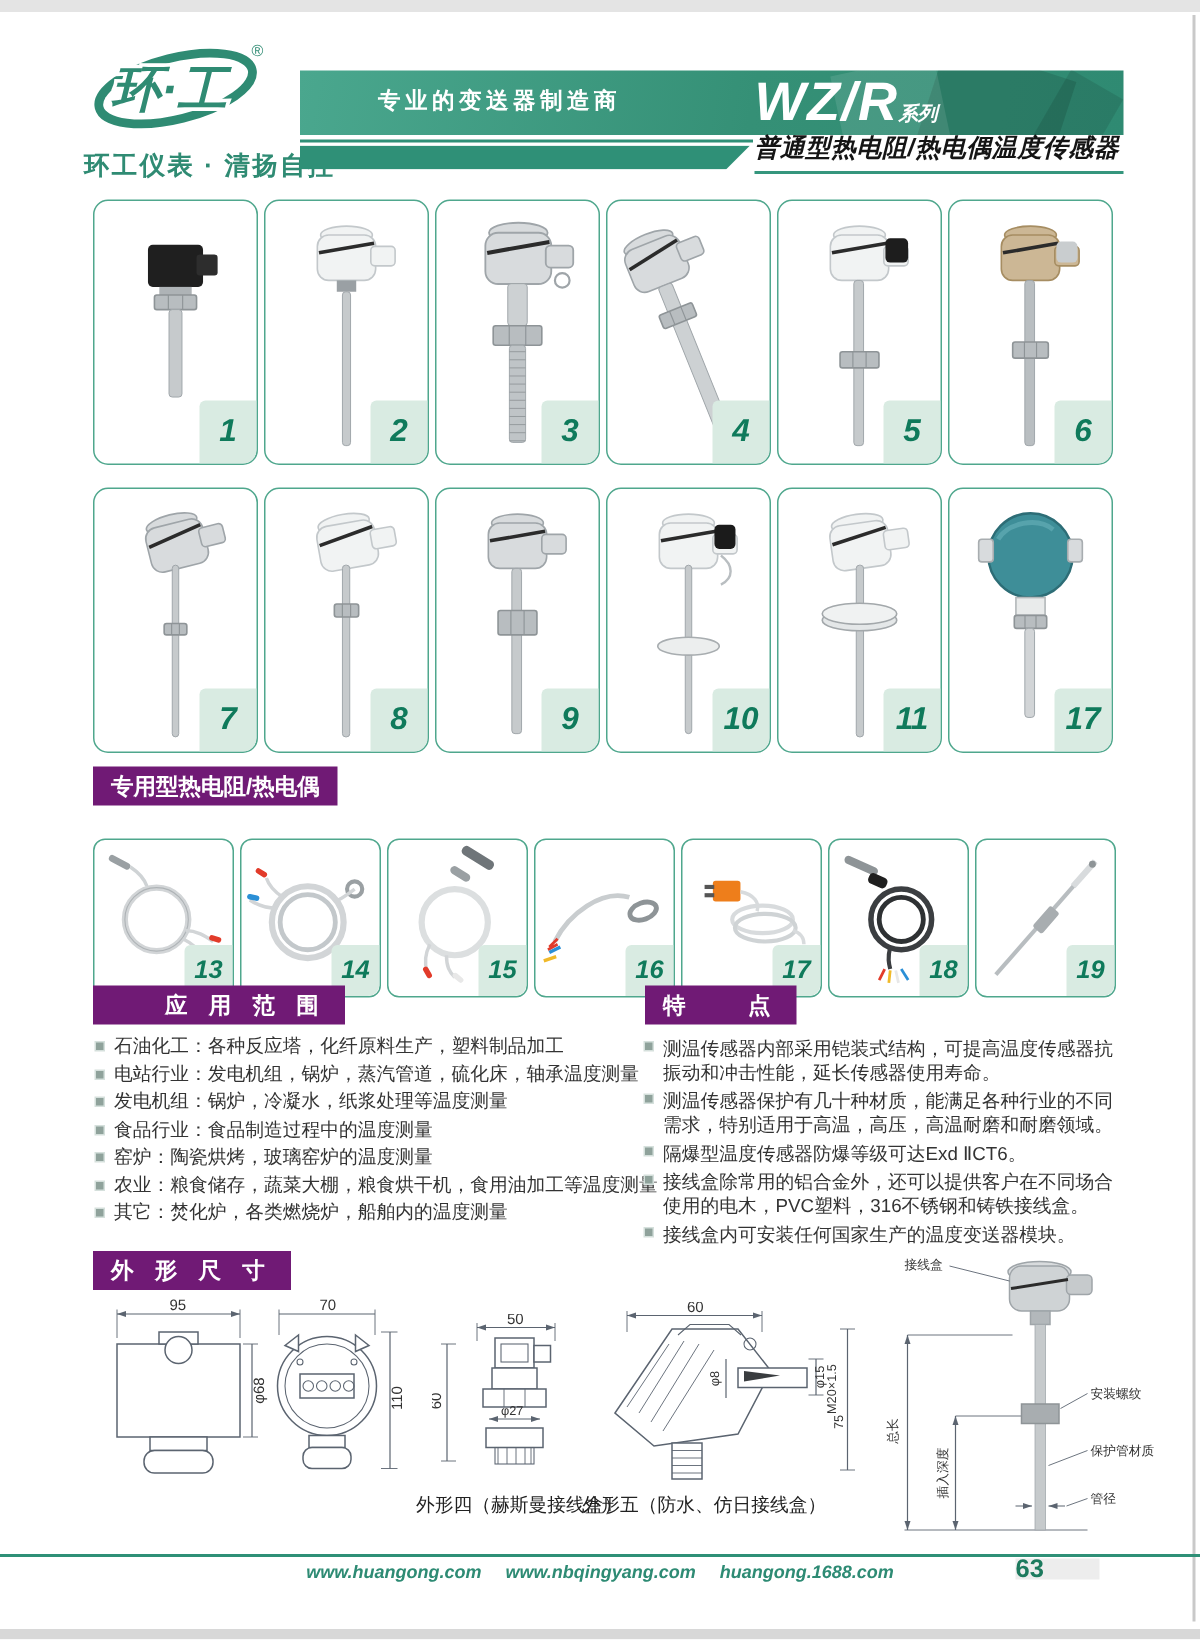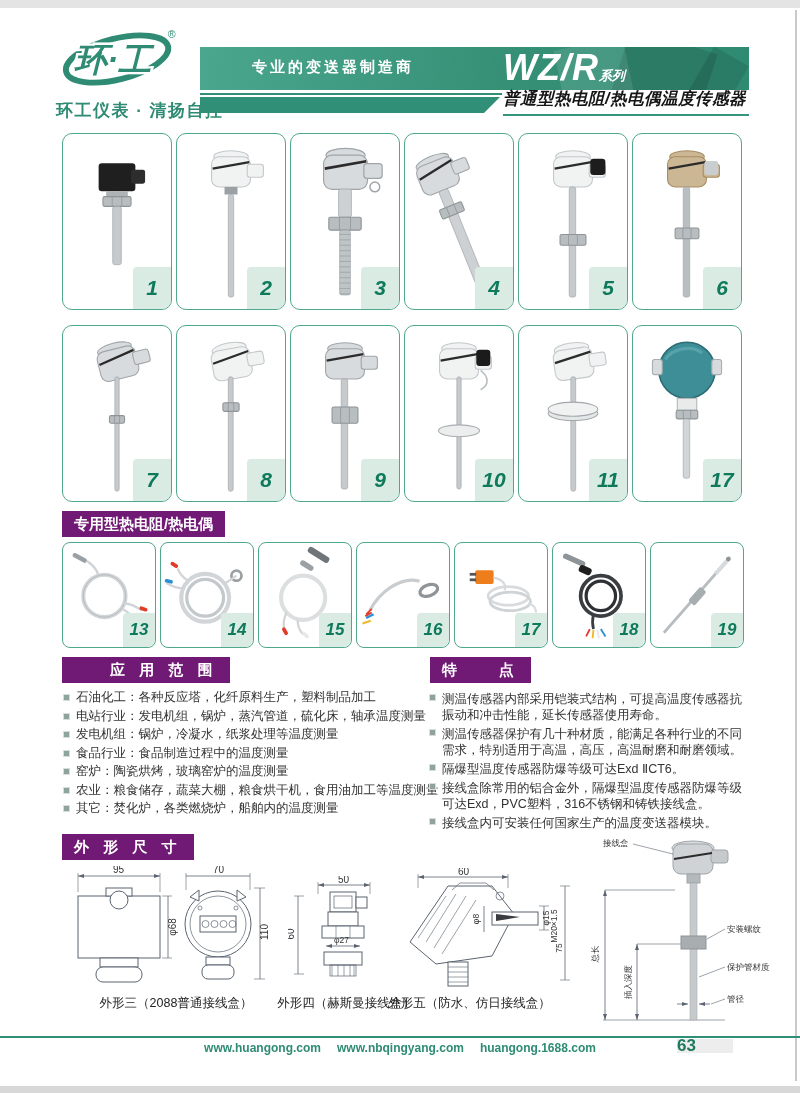--- a/index.html
+++ b/index.html
@@ -26,21 +26,21 @@
             clip-path:polygon(0 0,100% 0,calc(100% - 16px) 100%,0 100%);}
   .page-title{left:503px;top:88px;width:250px;font-size:16.5px;font-weight:800;font-style:italic;
               color:#151515;white-space:nowrap;letter-spacing:.5px;}
   .title-rule{left:503px;top:114px;width:246px;height:2px;background:#35967d;}
 
   
   .row{position:absolute;left:62px;display:flex;gap:4px;}
   #row1{top:133px;} #row2{top:325px;} #row3{top:542px;}
   .card{position:relative;width:110px;height:177px;background:#fff;border:1.5px solid #4fa78d;
         border-radius:10px;box-sizing:border-box;overflow:hidden;}
-  .card.sm{width:94px;height:106px;border-radius:8px;}
+  .card.sm{width:94px;height:106px;border-radius:8px;margin-top:17px;}
   .art{position:absolute;inset:0;width:100%;height:100%;}
   .badge{position:absolute;right:0;bottom:0;width:38px;height:42px;background:#d9ebe2;
          display:flex;align-items:center;justify-content:center;border-top-left-radius:4px;border-bottom-right-radius:8px;}
   .card.sm .badge{width:32px;height:34px;}
   .num{color:#0f7a5b;font-weight:bold;font-style:italic;font-size:21px;}
   .card.sm .num{font-size:17px;}
 
   
   .sec-hd{position:absolute;height:26px;background:#701a75;color:#fff;font-weight:bold;font-size:15px;
           display:inline-flex;align-items:center;padding:0 12px;white-space:pre;}
@@ -72,21 +72,21 @@
   .ln{fill:#fff;stroke:#5b6470;stroke-width:1;}
   .ln2{fill:none;stroke:#5b6470;stroke-width:.7;}
   .dim{stroke:#5b6470;stroke-width:.8;}
   .thin{stroke:#5b6470;stroke-width:.6;fill:none;}
   .dt{font-size:10px;fill:#333;font-family:"Liberation Sans",sans-serif;}
   .dts{font-size:8.5px;fill:#333;font-family:"Liberation Sans",sans-serif;}
 
   
   .f-line{left:0;top:1036px;width:800px;height:2px;background:#2f9077;}
   .links{left:220px;top:1041px;width:360px;display:flex;gap:16px;justify-content:center;
-         font-size:12px;font-weight:bold;color:#2e8b74;white-space:nowrap;}
+         font-size:12px;font-weight:bold;color:#2e8b74;white-space:nowrap;font-style:italic;}
   .page-badge{left:677px;top:1039px;width:56px;height:14px;background:#ededed;
               display:flex;align-items:center;}
   .page-num{color:#1d7a5e;font-weight:bold;font-size:17px;}
 </style>
 </head>
 <body>
 
 <div class="page">
 
   <div class="abs top-edge"></div>
@@ -463,21 +463,21 @@
       <div class="li">
         <span class="bullet"></span>
         <span class="btxt">测温传感器保护有几十种材质，能满足各种行业的不同需求，特别适用于高温，高压，高温耐磨和耐磨领域。</span>
       </div>
       <div class="li">
         <span class="bullet"></span>
         <span class="btxt">隔爆型温度传感器防爆等级可达Exd ⅡCT6。</span>
       </div>
       <div class="li">
         <span class="bullet"></span>
-        <span class="btxt">接线盒除常用的铝合金外，隔爆型温度传感器防爆等级可达Exd，PVC塑料，316不锈钢和铸铁接线盒。</span>
+        <span class="btxt">接线盒除常用的铝合金外，还可以提供客户在不同场合使用的电木，PVC塑料，316不锈钢和铸铁接线盒。</span>
       </div>
       <div class="li">
         <span class="bullet"></span>
         <span class="btxt">接线盒内可安装任何国家生产的温度变送器模块。</span>
       </div>
     </div>
 
   <div class="sec-hd" id="dim-hd">外 形 尺 寸</div>
 
   <svg class="dwg" id="drawA" viewBox="0 0 212 126">
@@ -511,21 +511,20 @@
       <circle cx="166.5" cy="58" r="3.5" class="ln2"></circle>
     <circle cx="134" cy="42" r="2" class="ln2"></circle>
       <circle cx="170" cy="42" r="2" class="ln2"></circle>
     <rect x="140" y="91" width="24" height="8" class="ln"></rect>
     <rect x="136" y="99" width="32" height="14" rx="6" class="ln"></rect>
     <line x1="194" y1="22" x2="194" y2="113" class="dim"></line>
       <line x1="188" y1="22" x2="199" y2="22" class="thin"></line>
       <line x1="188" y1="113" x2="199" y2="113" class="thin"></line>
     <text transform="rotate(-90 202 66)" x="202" y="66" class="dt" text-anchor="middle">110</text>
   </svg>
-  <div class="cap" id="capA">外形三（2088普通接线盒）</div>
 
   <svg class="dwg" id="drawB" viewBox="0 0 112 116">
     <line x1="30" y1="9" x2="82" y2="9" class="dim"></line>
       <line x1="30" y1="6" x2="30" y2="18" class="thin"></line>
       <line x1="82" y1="6" x2="82" y2="18" class="thin"></line>
     <polygon points="30,9 36,7 36,11" fill="#5b6470"></polygon>
       <polygon points="82,9 76,7 76,11" fill="#5b6470"></polygon>
     <text x="50" y="6.5" class="dt">50</text>
     <line x1="10" y1="20" x2="10" y2="98" class="dim"></line>
       <line x1="6" y1="20" x2="16" y2="20" class="thin"></line>

